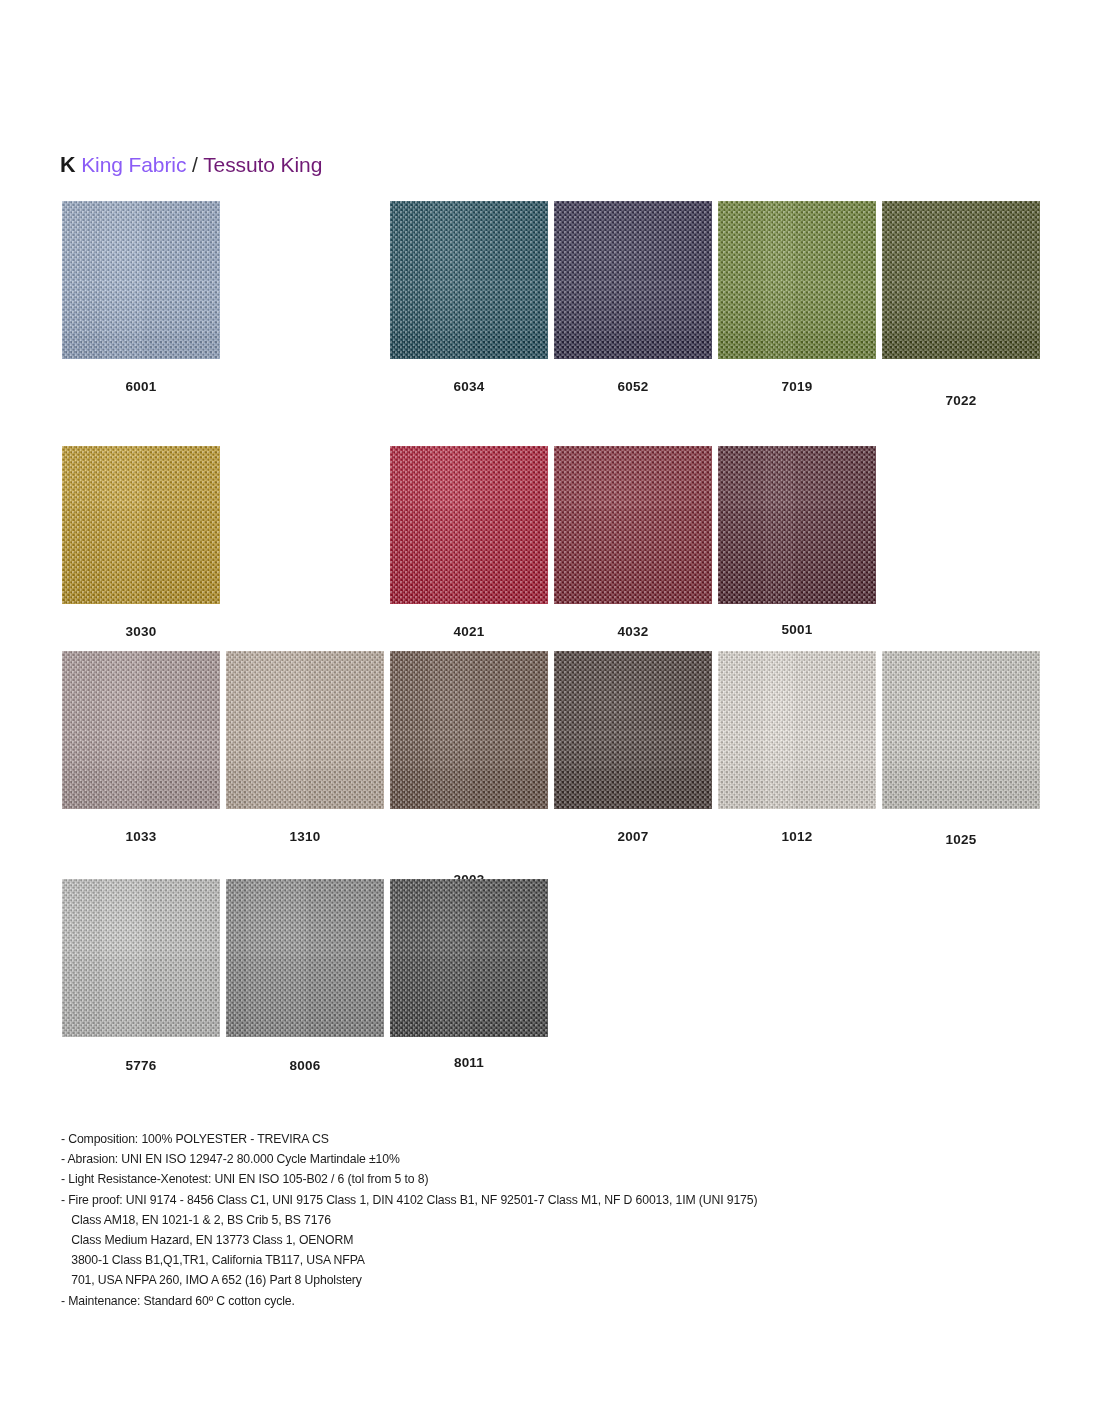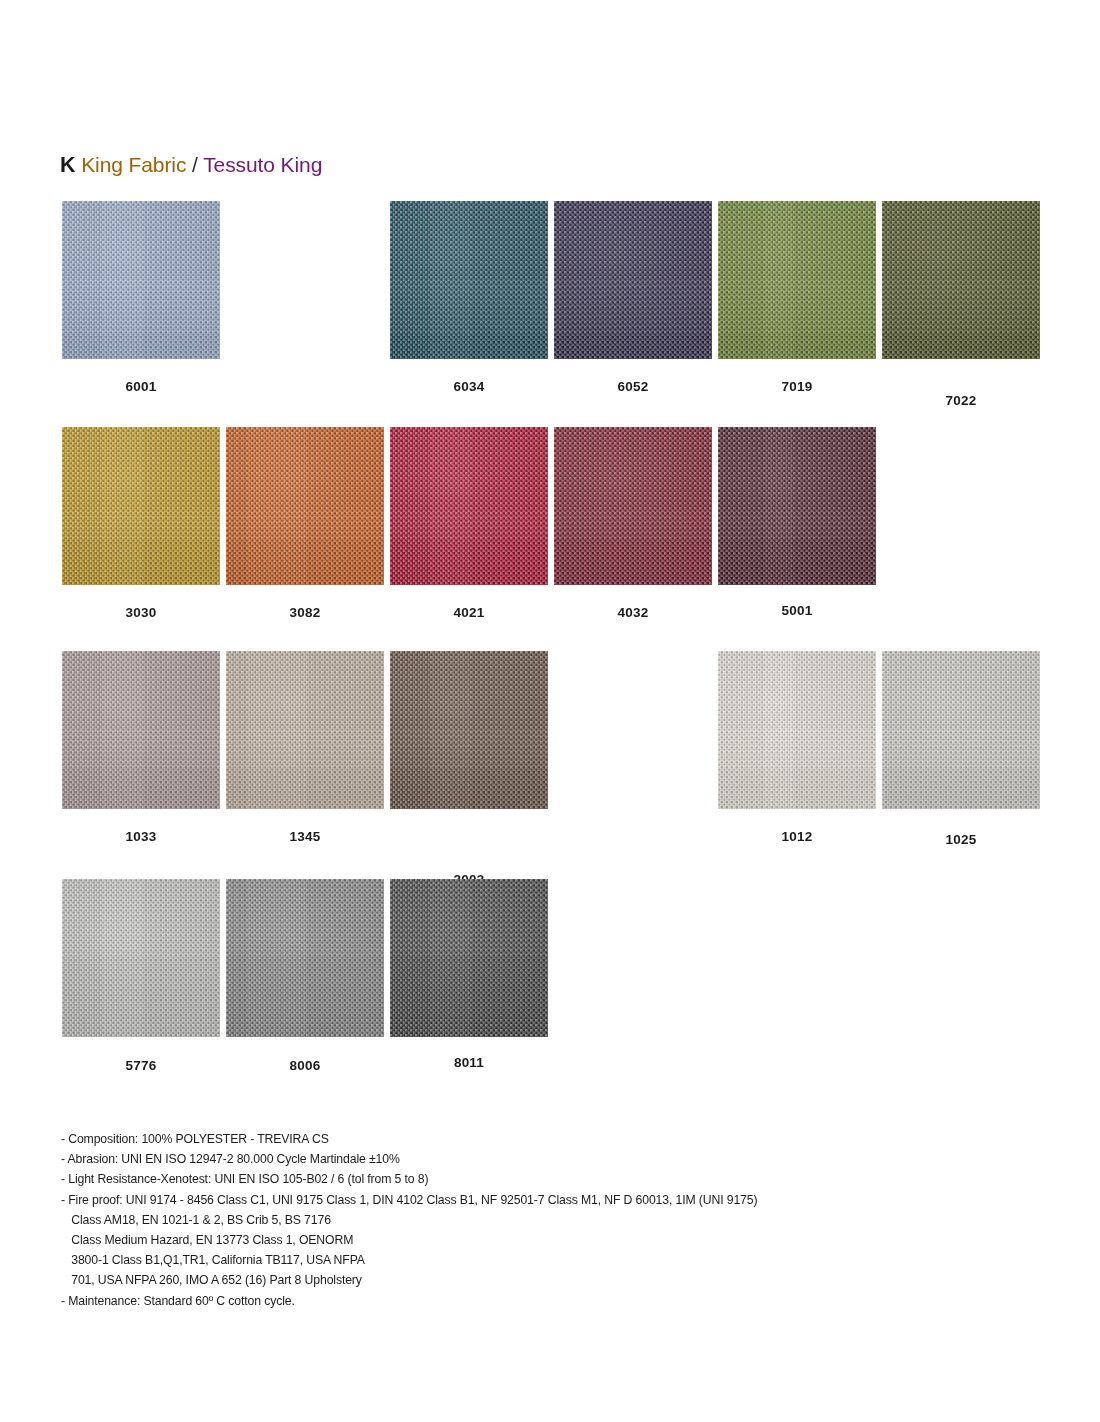--- a/index.html
+++ b/index.html
@@ -34,21 +34,21 @@
     letter-spacing: -0.1px;
     line-height: 26px;
   }
   .title-letter {
     font-weight: 700;
     color: #1a1a1a;
     font-size: 21.5px;
   }
   .title-main {
     font-weight: 400;
-    color: #a16207;
+    color: #8b5cf6;
   }
   .title-sep {
     font-weight: 400;
     color: #2b2b2b;
   }
   .title-alt {
     font-weight: 400;
     color: #701a75;
   }
 
@@ -59,21 +59,21 @@
     top: 0;
     width: 1100px;
   }
   .row {
     position: absolute;
     left: 62px;
     width: 980px;
     height: 205px;
   }
   .row-1 { top: 201px; }
-  .row-2 { top: 427px; }
+  .row-2 { top: 446px; }
   .row-3 { top: 651px; }
   .row-4 { top: 879px; }
 
   .cell {
     position: absolute;
     top: 0;
     width: 158px;
   }
   .cell-0 { left: 0px; }
   .cell-1 { left: 164px; }
@@ -180,49 +180,49 @@
         <div class="cell cell-5">
           <div class="swatch" style="background-color: rgb(78, 83, 34); background-image: linear-gradient(160deg, rgba(111, 116, 64, 0.133) 0%, transparent 45%), linear-gradient(20deg, rgba(53, 58, 20, 0.2) 0%, transparent 55%);"></div>
           <div class="swatch-label" style="top: 192px;">7022</div>
         </div>
       </div>
     <div class="row row-2">
         <div class="cell cell-0">
           <div class="swatch" style="background-color: rgb(197, 155, 31); background-image: linear-gradient(160deg, rgba(224, 188, 82, 0.133) 0%, transparent 45%), linear-gradient(20deg, rgba(155, 119, 16, 0.2) 0%, transparent 55%);"></div>
           <div class="swatch-label" style="top: 178px;">3030</div>
         </div>
-        <div class="cell cell-1">
-          <div class="swatch" style="background-color: rgb(207, 92, 28); background-image: linear-gradient(160deg, rgba(229, 128, 63, 0.133) 0%, transparent 45%), linear-gradient(20deg, rgba(163, 68, 17, 0.2) 0%, transparent 55%);"></div>
-          <div class="swatch-label" style="top: 178px;">3082</div>
-        </div>
         <div class="cell cell-2">
           <div class="swatch" style="background-color: rgb(180, 18, 47); background-image: linear-gradient(160deg, rgba(210, 58, 81, 0.133) 0%, transparent 45%), linear-gradient(20deg, rgba(138, 10, 33, 0.2) 0%, transparent 55%);"></div>
           <div class="swatch-label" style="top: 178px;">4021</div>
         </div>
         <div class="cell cell-3">
           <div class="swatch" style="background-color: rgb(130, 32, 47); background-image: linear-gradient(160deg, rgba(163, 65, 80, 0.133) 0%, transparent 45%), linear-gradient(20deg, rgba(95, 19, 32, 0.2) 0%, transparent 55%);"></div>
           <div class="swatch-label" style="top: 178px;">4032</div>
         </div>
         <div class="cell cell-4">
           <div class="swatch" style="background-color: rgb(81, 32, 44); background-image: linear-gradient(160deg, rgba(112, 63, 75, 0.133) 0%, transparent 45%), linear-gradient(20deg, rgba(57, 19, 28, 0.2) 0%, transparent 55%);"></div>
           <div class="swatch-label" style="top: 176px;">5001</div>
         </div>
       </div>
     <div class="row row-3">
         <div class="cell cell-0">
           <div class="swatch" style="background-color: rgb(176, 156, 156); background-image: linear-gradient(160deg, rgba(205, 188, 188, 0.133) 0%, transparent 45%), linear-gradient(20deg, rgba(142, 122, 123, 0.2) 0%, transparent 55%);"></div>
           <div class="swatch-label" style="top: 178px;">1033</div>
         </div>
         <div class="cell cell-1">
           <div class="swatch" style="background-color: rgb(196, 179, 164); background-image: linear-gradient(160deg, rgba(222, 209, 197, 0.133) 0%, transparent 45%), linear-gradient(20deg, rgba(162, 144, 127, 0.2) 0%, transparent 55%);"></div>
-          <div class="swatch-label" style="top: 178px;">1345</div>
+          <div class="swatch-label" style="top: 178px;">1310</div>
         </div>
         <div class="cell cell-2">
           <div class="swatch" style="background-color: rgb(107, 83, 70); background-image: linear-gradient(160deg, rgba(139, 114, 100, 0.133) 0%, transparent 45%), linear-gradient(20deg, rgba(78, 58, 48, 0.2) 0%, transparent 55%);"></div>
           <div class="swatch-label" style="top: 178px; margin-top: 43px;">2003</div>
+        </div>
+        <div class="cell cell-3">
+          <div class="swatch" style="background-color: rgb(70, 55, 51); background-image: linear-gradient(160deg, rgba(99, 82, 77, 0.133) 0%, transparent 45%), linear-gradient(20deg, rgba(47, 36, 33, 0.2) 0%, transparent 55%);"></div>
+          <div class="swatch-label" style="top: 178px;">2007</div>
         </div>
         <div class="cell cell-4">
           <div class="swatch" style="background-color: rgb(234, 228, 220); background-image: linear-gradient(160deg, rgba(247, 243, 238, 0.133) 0%, transparent 45%), linear-gradient(20deg, rgba(206, 198, 187, 0.2) 0%, transparent 55%);"></div>
           <div class="swatch-label" style="top: 178px;">1012</div>
         </div>
         <div class="cell cell-5">
           <div class="swatch" style="background-color: rgb(210, 208, 201); background-image: linear-gradient(160deg, rgba(232, 230, 224, 0.133) 0%, transparent 45%), linear-gradient(20deg, rgba(180, 178, 170, 0.2) 0%, transparent 55%);"></div>
           <div class="swatch-label" style="top: 181px;">1025</div>
         </div>
       </div>

